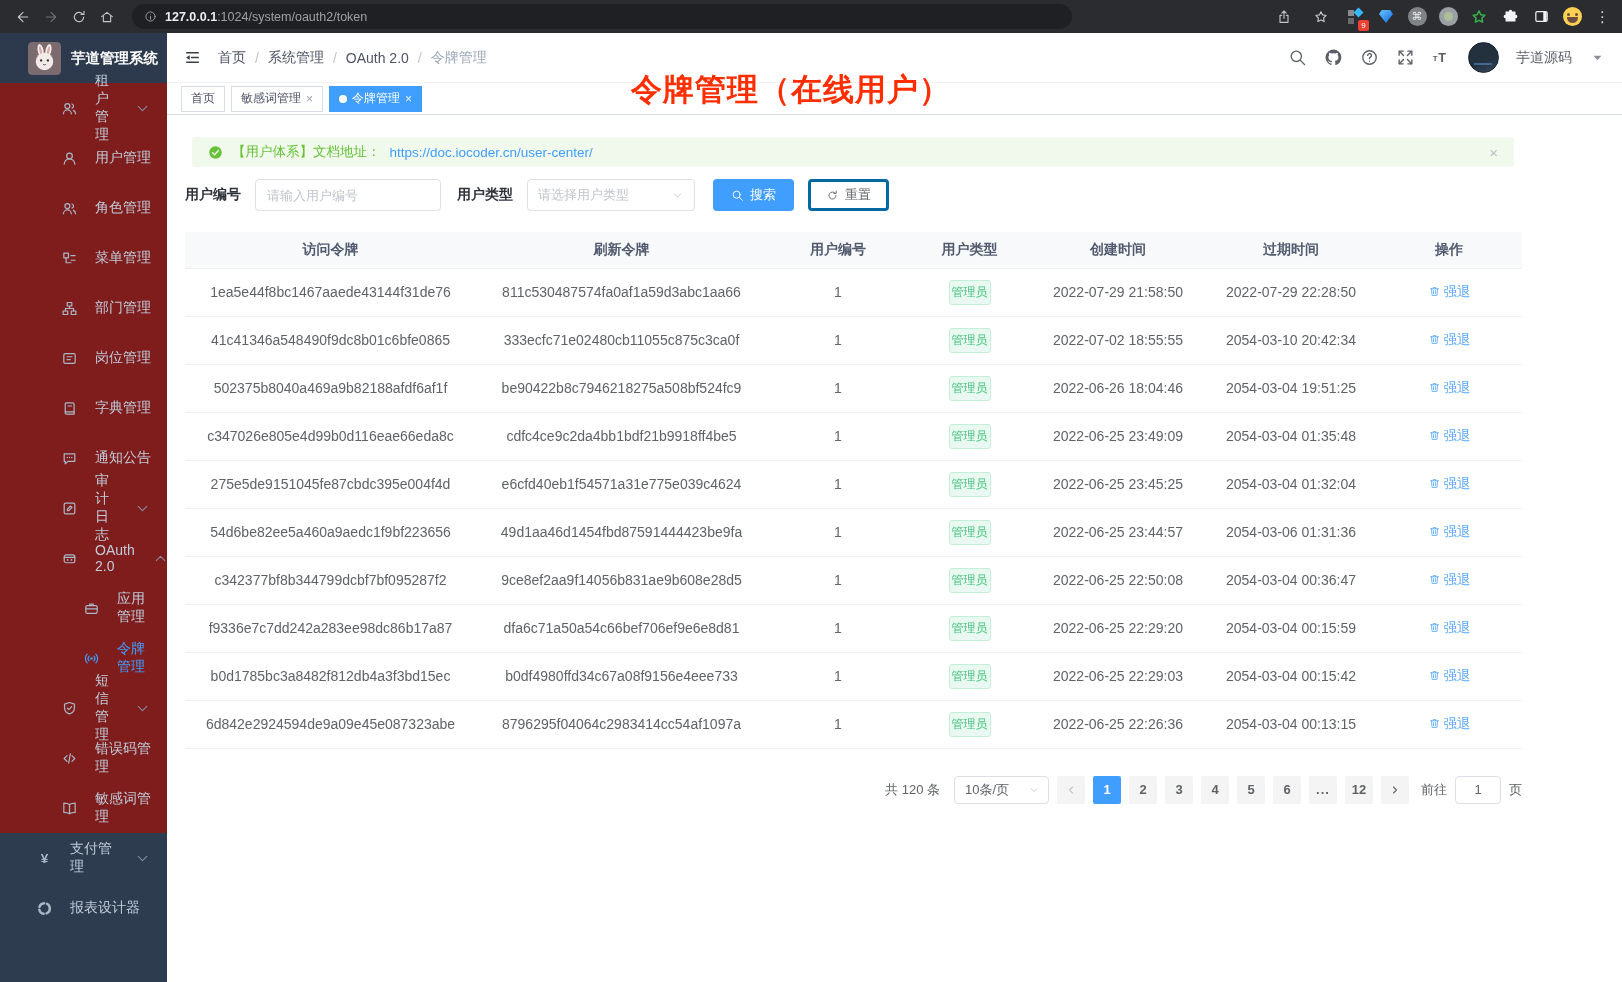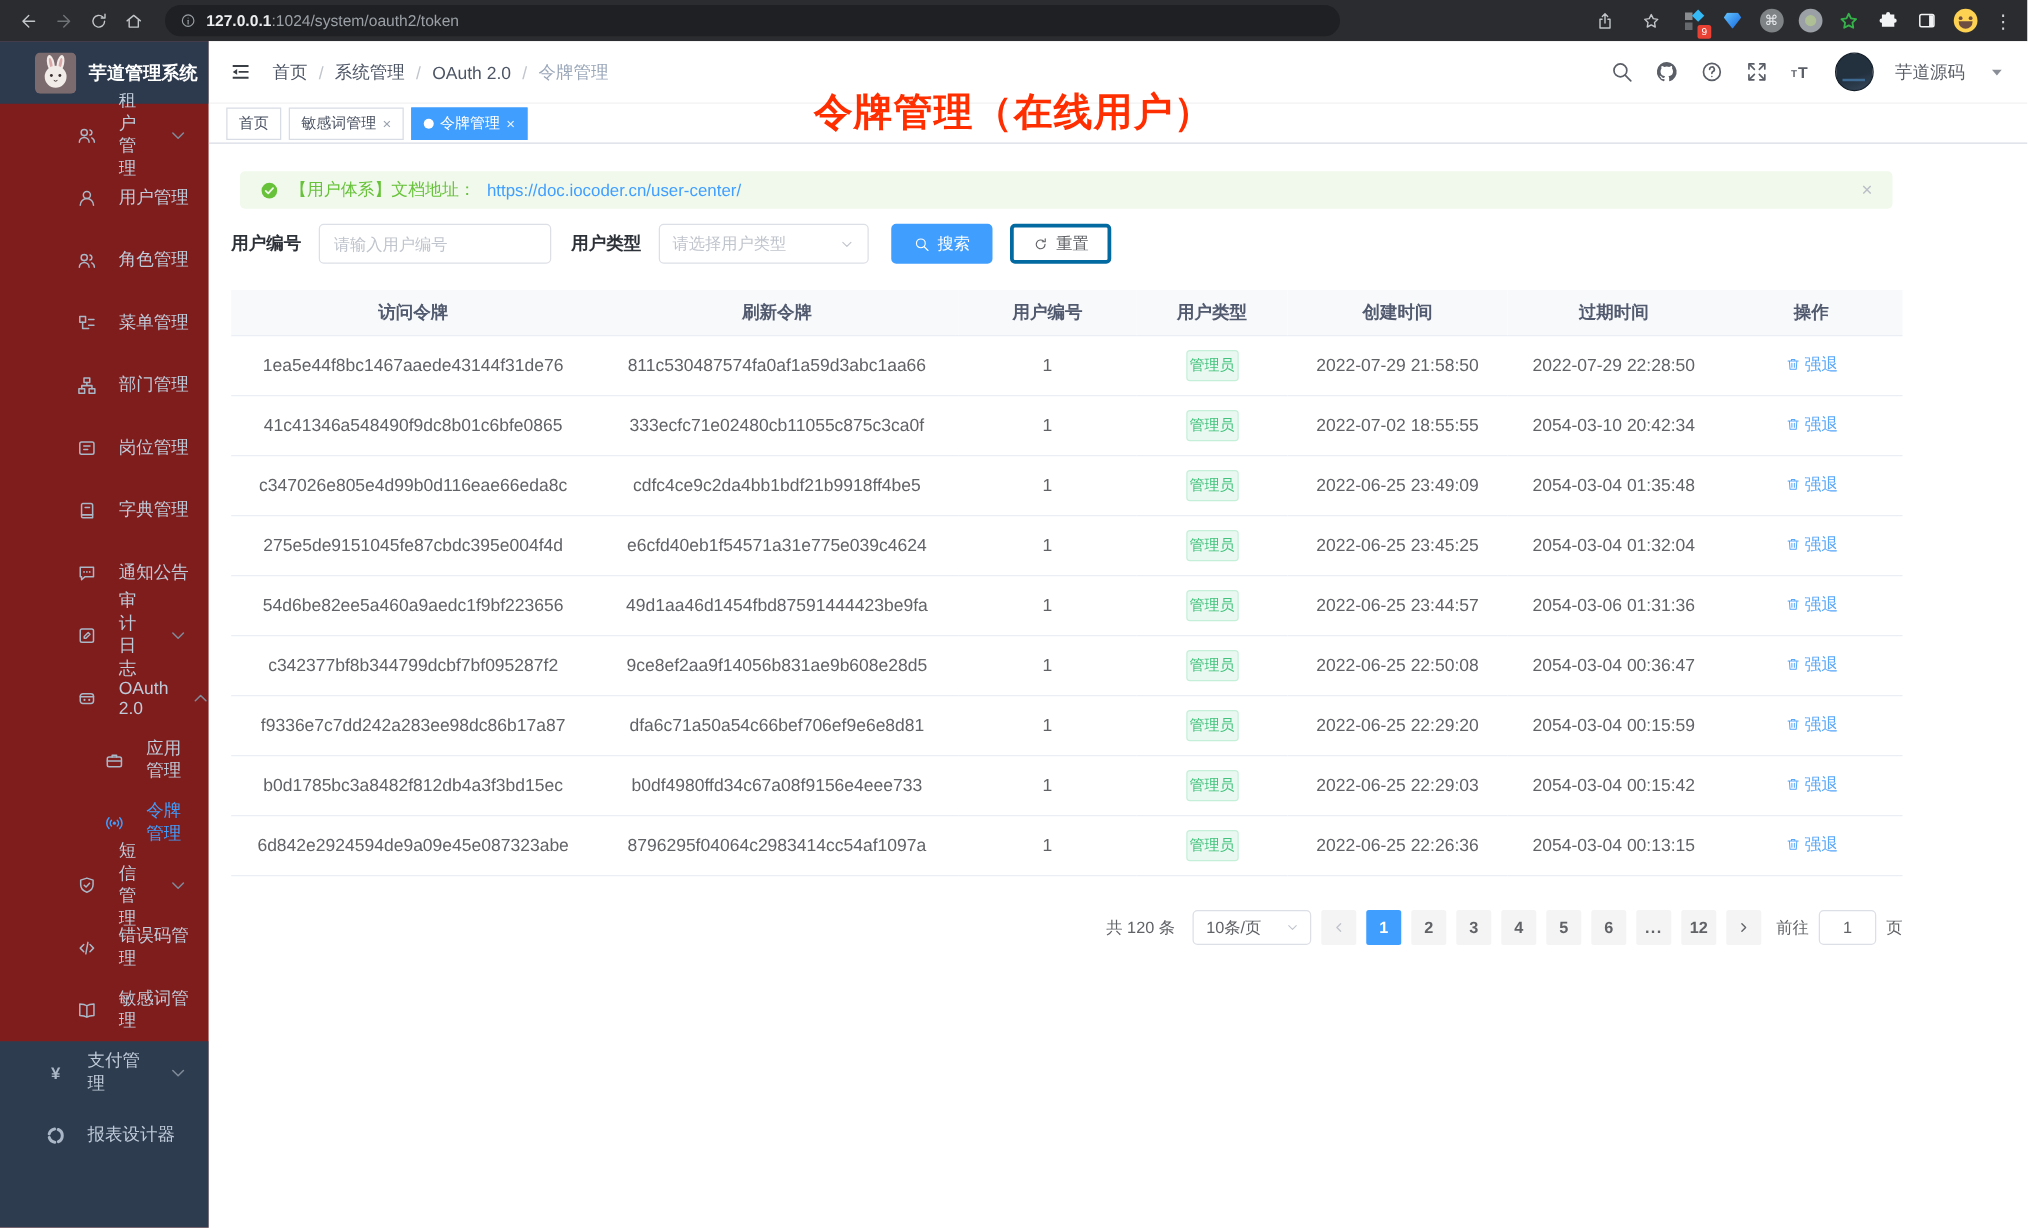--- a/index.html
+++ b/index.html
@@ -87,21 +87,21 @@
   .tabbar { height:32px; border-bottom:1px solid #d8dce5; display:flex; align-items:center;
     padding:0 14px; gap:6px; flex:none; }
   .tab { height:26px; padding:0 9px; border:1px solid #d8dce5; background:#fff; color:#495060;
     font-size:12px; display:inline-flex; align-items:center; gap:5px; cursor:pointer; }
   .tab .x { font-size:12px; color:#9aa2ad; cursor:pointer; }
   .tab.active { background:#409eff; border-color:#409eff; color:#fff; }
   .tab.active .x { color:#eaf4ff; }
   .tab .dot { width:8px; height:8px; border-radius:50%; background:#fff; }
 
   .annotation { position:absolute; top:36px; left:464px; font-size:31px; font-weight:700;
-    color:#ff2e00; letter-spacing:1px; z-index:30; white-space:nowrap;margin-left:20px; }
+    color:#ff2e00; letter-spacing:1px; z-index:30; white-space:nowrap; }
 
   .content { padding:22px 0 0 18px; width:1355px; }
   .alert { height:30px; background:#f0f9eb; border-radius:4px; display:flex; align-items:center;
     padding:0 16px; gap:9px; margin:0 8px 0 7px; }
   .alert .ck { width:15px; height:15px; }
   .alert-text { color:#67c23a; font-size:13.5px; }
   .alert-link { color:#409eff; font-size:13.5px; text-decoration:none; cursor:pointer; }
   .alert-close { margin-left:auto; color:#b9bec7; font-size:15px; cursor:pointer; }
 
   .filters { display:flex; align-items:center; margin-top:12px; gap:14px; }
@@ -667,20 +667,34 @@
               <td>2022-07-02 18:55:55</td>
               <td>2054-03-10 20:42:34</td>
               <td><a class="kick">
                   <svg class="icn ki">
                     <use href="#s-trash"></use>
                   </svg>
                   <span>强退</span>
                 </a></td>
             </tr>
             <tr>
+              <td>502375b8040a469a9b82188afdf6af1f</td>
+              <td>be90422b8c7946218275a508bf524fc9</td>
+              <td>1</td>
+              <td><span class="badge">管理员</span></td>
+              <td>2022-06-26 18:04:46</td>
+              <td>2054-03-04 19:51:25</td>
+              <td><a class="kick">
+                  <svg class="icn ki">
+                    <use href="#s-trash"></use>
+                  </svg>
+                  <span>强退</span>
+                </a></td>
+            </tr>
+            <tr>
               <td>c347026e805e4d99b0d116eae66eda8c</td>
               <td>cdfc4ce9c2da4bb1bdf21b9918ff4be5</td>
               <td>1</td>
               <td><span class="badge">管理员</span></td>
               <td>2022-06-25 23:49:09</td>
               <td>2054-03-04 01:35:48</td>
               <td><a class="kick">
                   <svg class="icn ki">
                     <use href="#s-trash"></use>
                   </svg>

